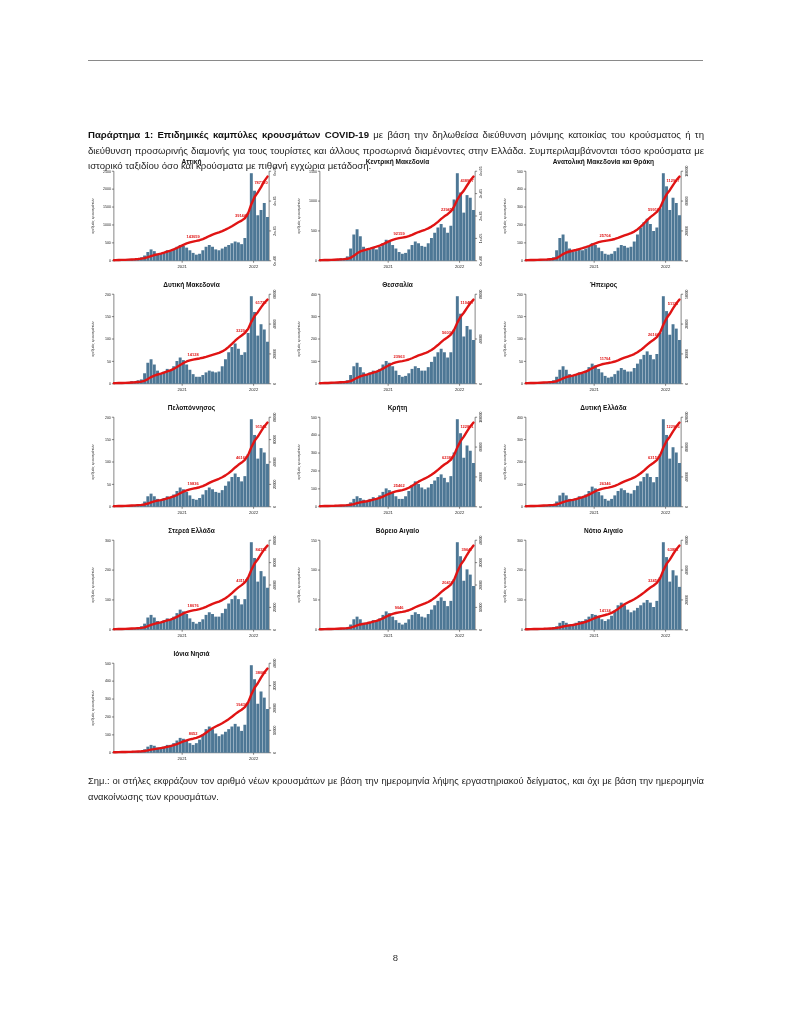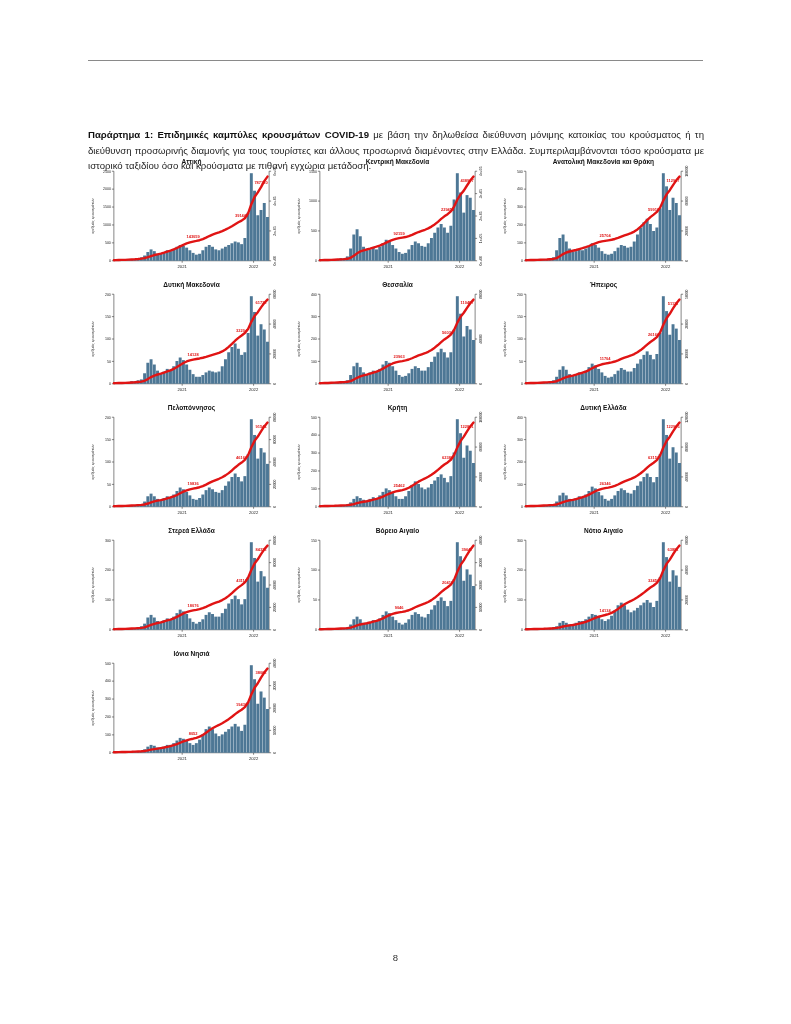--- a/index.html
+++ b/index.html
@@ -1118,15 +1118,16 @@
           <rect x="175.65" y="50.56" width="2.95" height="55.44" fill="#4d7795"></rect>
           <rect x="178.9" y="62" width="2.95" height="44" fill="#4d7795"></rect>
           <path d="M 26 105.4 L 27.63 105.40 L 30.88 105.32 L 34.13 105.24 L 37.38 105.16 L 40.63 105.08 L 43.88 105.00 L 47.13 104.84 L 50.38 104.68 L 53.63 104.51 L 56.88 104.19 L 60.13 103.63 L 63.38 102.90 L 66.63 102.26 L 69.88 101.78 L 73.13 101.29 L 76.38 100.73 L 79.63 100.00 L 82.88 99.28 L 86.13 98.39 L 89.38 97.27 L 92.63 95.90 L 95.88 94.61 L 99.13 93.48 L 102.38 92.59 L 105.63 91.87 L 108.88 90.98 L 112.13 89.78 L 115.38 88.08 L 118.63 85.91 L 121.88 83.49 L 125.13 81.32 L 128.38 79.55 L 131.63 78.02 L 134.88 76.33 L 138.13 74.39 L 141.38 72.22 L 144.63 69.80 L 147.88 67.14 L 151.13 64.73 L 154.38 62.72 L 157.63 60.14 L 160.88 55.47 L 164.13 47.41 L 167.38 40.65 L 170.63 36.14 L 173.88 30.50 L 177.13 25.43 L 180.38 21.40" fill="none" stroke="#e01414" stroke-width="2.4" stroke-linejoin="round" stroke-linecap="round"></path>
           <text x="105.625" y="88.46979865771812" text-anchor="middle" font-size="4" font-weight="bold" fill="#e01414">8052</text>
           <text x="154.375" y="59.31543624161074" text-anchor="middle" font-size="4" font-weight="bold" fill="#e01414">19436</text>
           <text x="173.875" y="27.10067114093961" text-anchor="middle" font-size="4" font-weight="bold" fill="#e01414">38062</text>
         </svg>
       </div>
     </div>
 
+  <div class="footnote">Σημ.:  οι στήλες εκφράζουν τον αριθμό νέων κρουσμάτων με βάση την ημερομηνία λήψης εργαστηριακού δείγματος, και όχι με βάση την ημερομηνία ανακοίνωσης των κρουσμάτων.</div>
 
   <div class="page-number">8</div>
 </div>
 
 </body></html>

